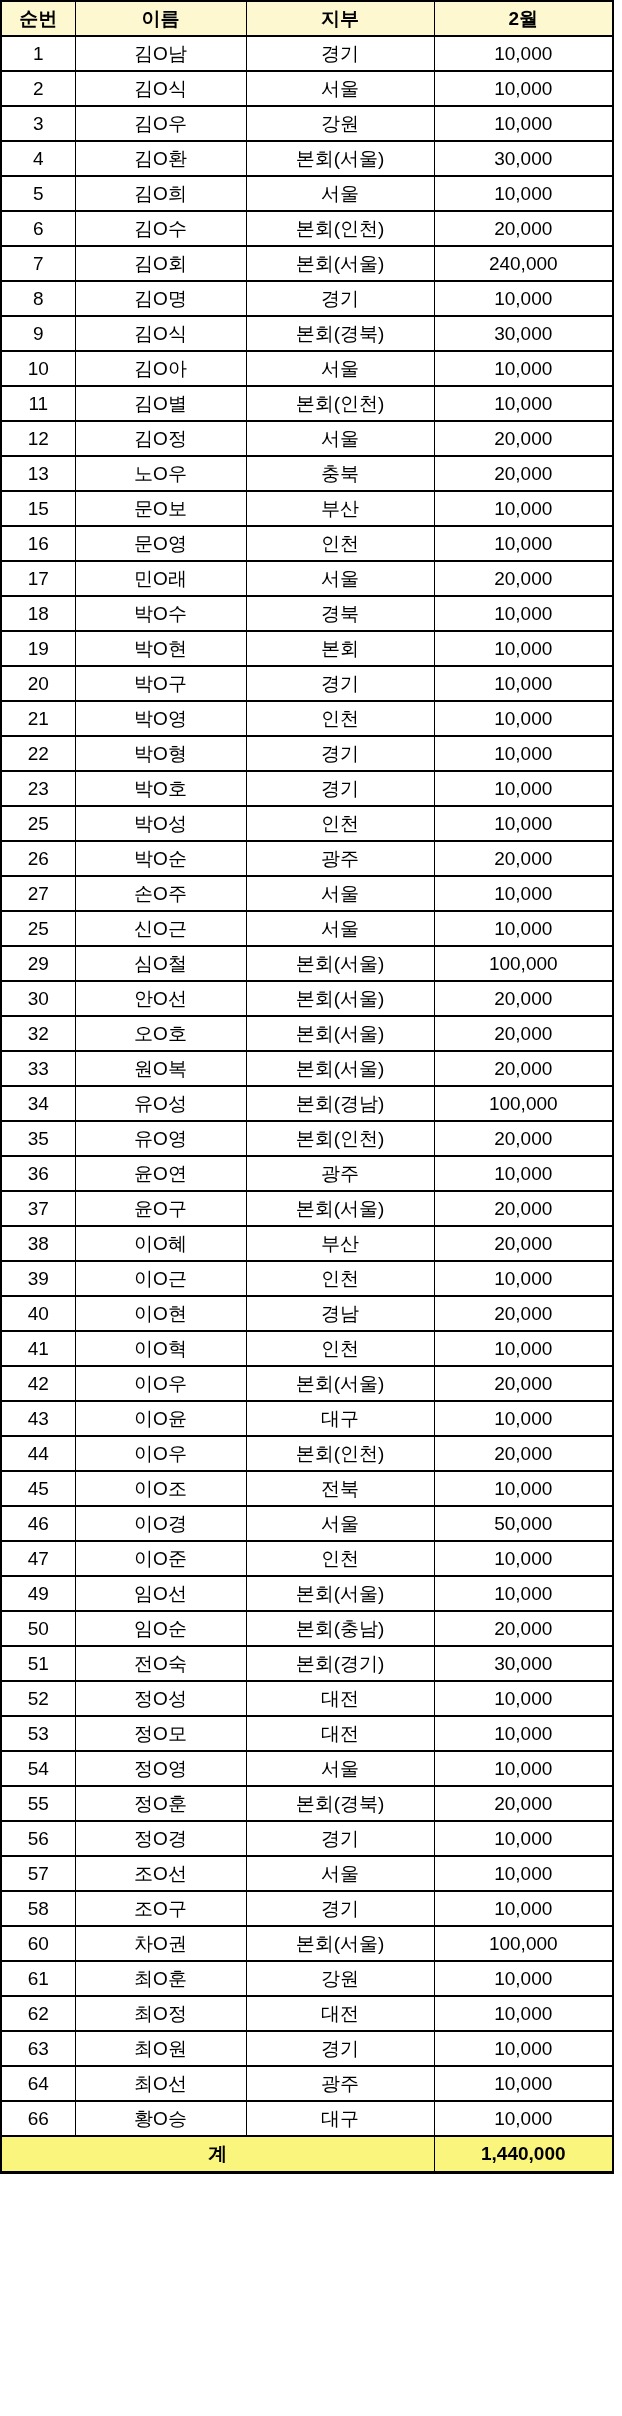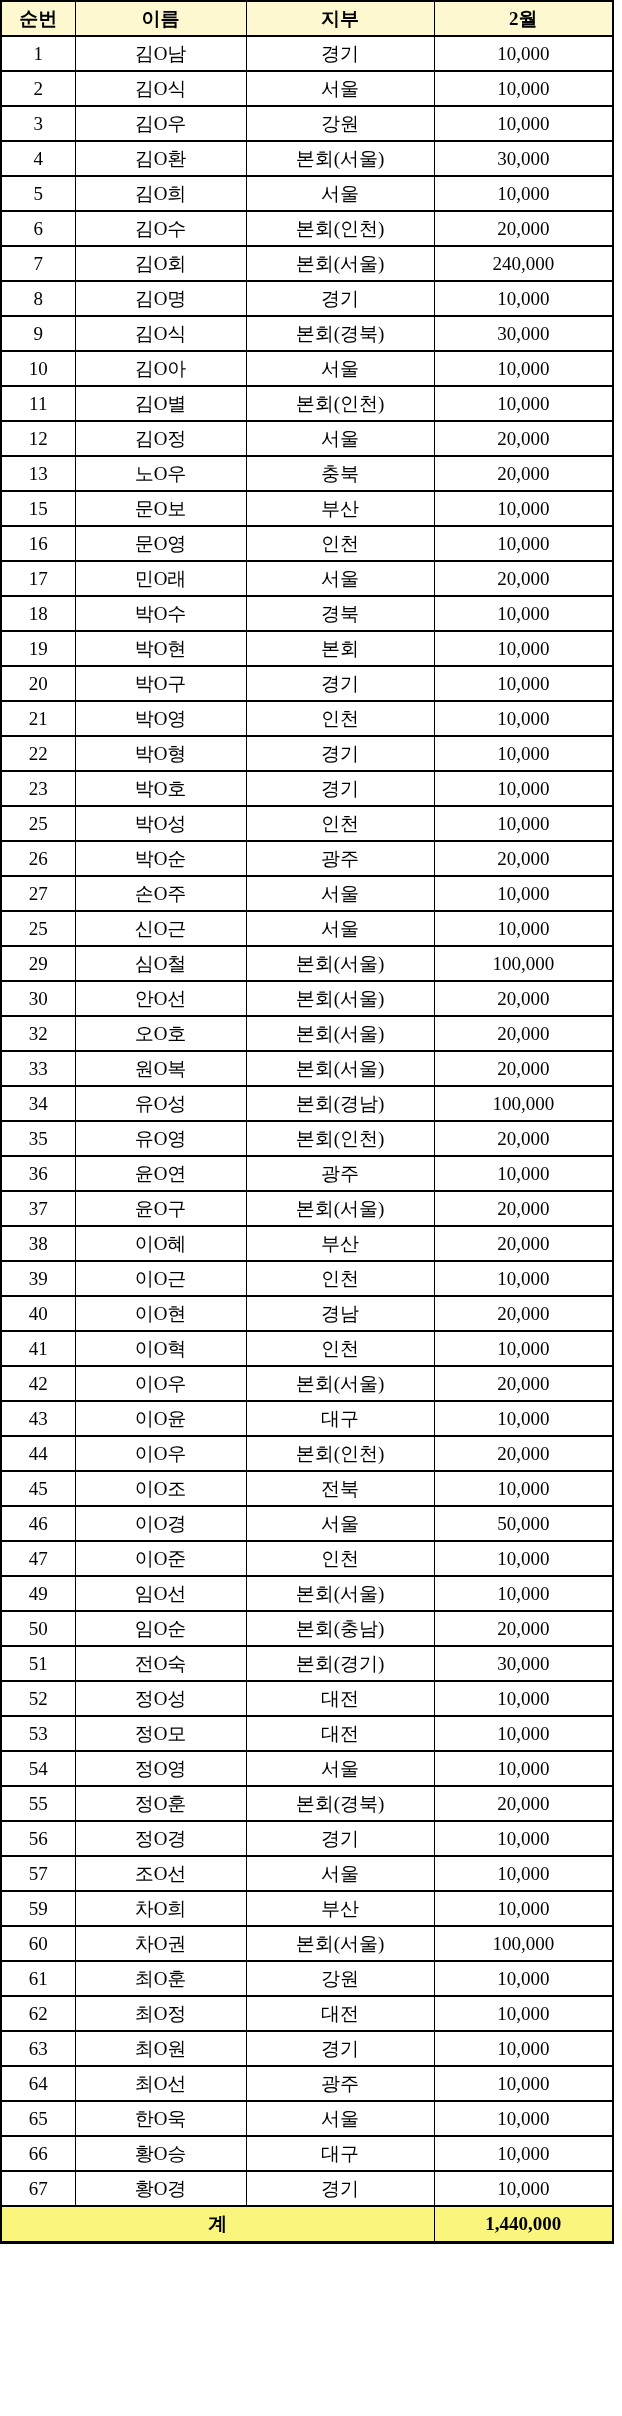--- a/index.html
+++ b/index.html
@@ -9,21 +9,21 @@
     --text-c:#000000;
   }
   *{box-sizing:border-box;}
   html,body{margin:0;padding:0;}
   body{
     width:622px;height:2416px;
     background:#ffffff;
     font-family:"Liberation Sans","DejaVu Sans",sans-serif;
     color:var(--text-c);
   }
-  .page{width:596px;height:2416px;background:#ffffff;font-family:Liberation Serif, serif;}
+  .page{width:596px;height:2416px;background:#ffffff;}
   table.sheet{
     width:612px;
     border-collapse:collapse;
     table-layout:fixed;
     border:2px solid var(--border-c);
     border-bottom:3px solid var(--border-c);
   }
   col.c-no{width:74px;}
   col.c-name{width:171px;}
   col.c-branch{width:188px;}
@@ -388,23 +388,23 @@
           <td>경기</td>
           <td>10,000</td>
         </tr>
         <tr>
           <td>57</td>
           <td>조O선</td>
           <td>서울</td>
           <td>10,000</td>
         </tr>
         <tr>
-          <td>59</td>
-          <td>차O희</td>
-          <td>부산</td>
+          <td>58</td>
+          <td>조O구</td>
+          <td>경기</td>
           <td>10,000</td>
         </tr>
         <tr>
           <td>60</td>
           <td>차O권</td>
           <td>본회(서울)</td>
           <td>100,000</td>
         </tr>
         <tr>
           <td>61</td>
@@ -424,35 +424,23 @@
           <td>경기</td>
           <td>10,000</td>
         </tr>
         <tr>
           <td>64</td>
           <td>최O선</td>
           <td>광주</td>
           <td>10,000</td>
         </tr>
         <tr>
-          <td>65</td>
-          <td>한O욱</td>
-          <td>서울</td>
-          <td>10,000</td>
-        </tr>
-        <tr>
           <td>66</td>
           <td>황O승</td>
           <td>대구</td>
-          <td>10,000</td>
-        </tr>
-        <tr>
-          <td>67</td>
-          <td>황O경</td>
-          <td>경기</td>
           <td>10,000</td>
         </tr>
       </tbody>
     <tfoot>
       <tr>
         <td colspan="3">계</td>
         <td>1,440,000</td>
       </tr>
     </tfoot>
   </table>

